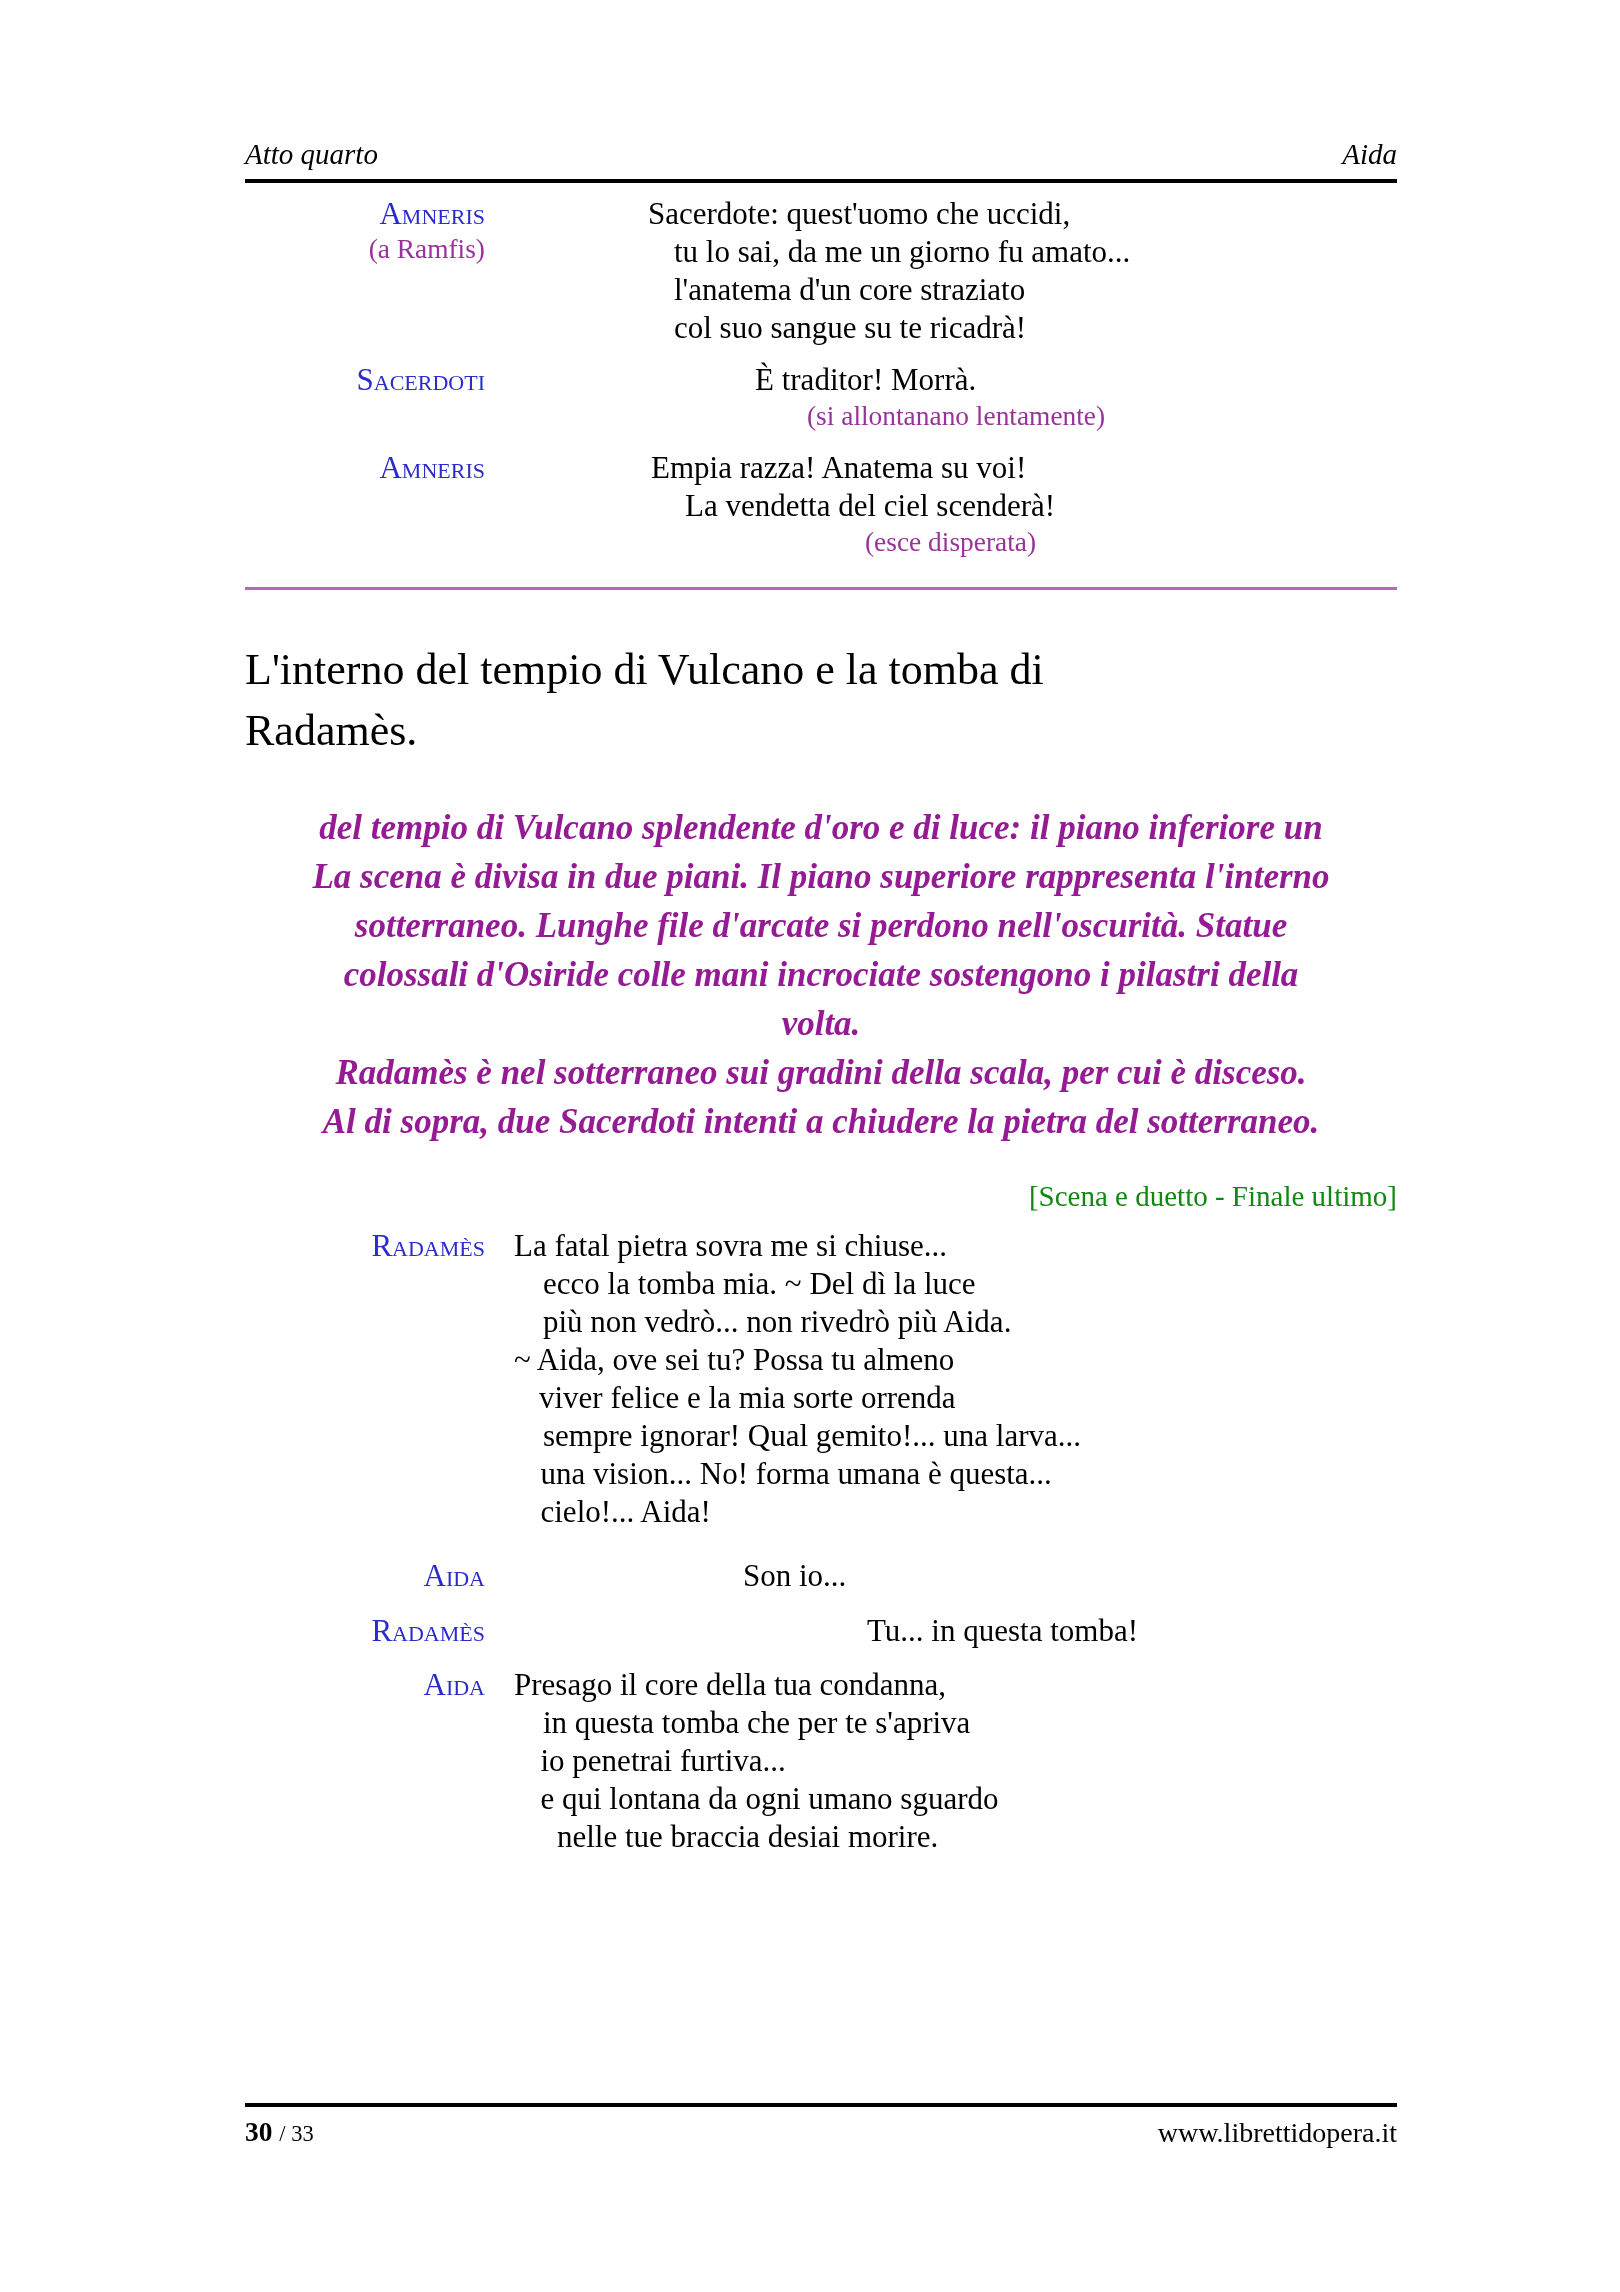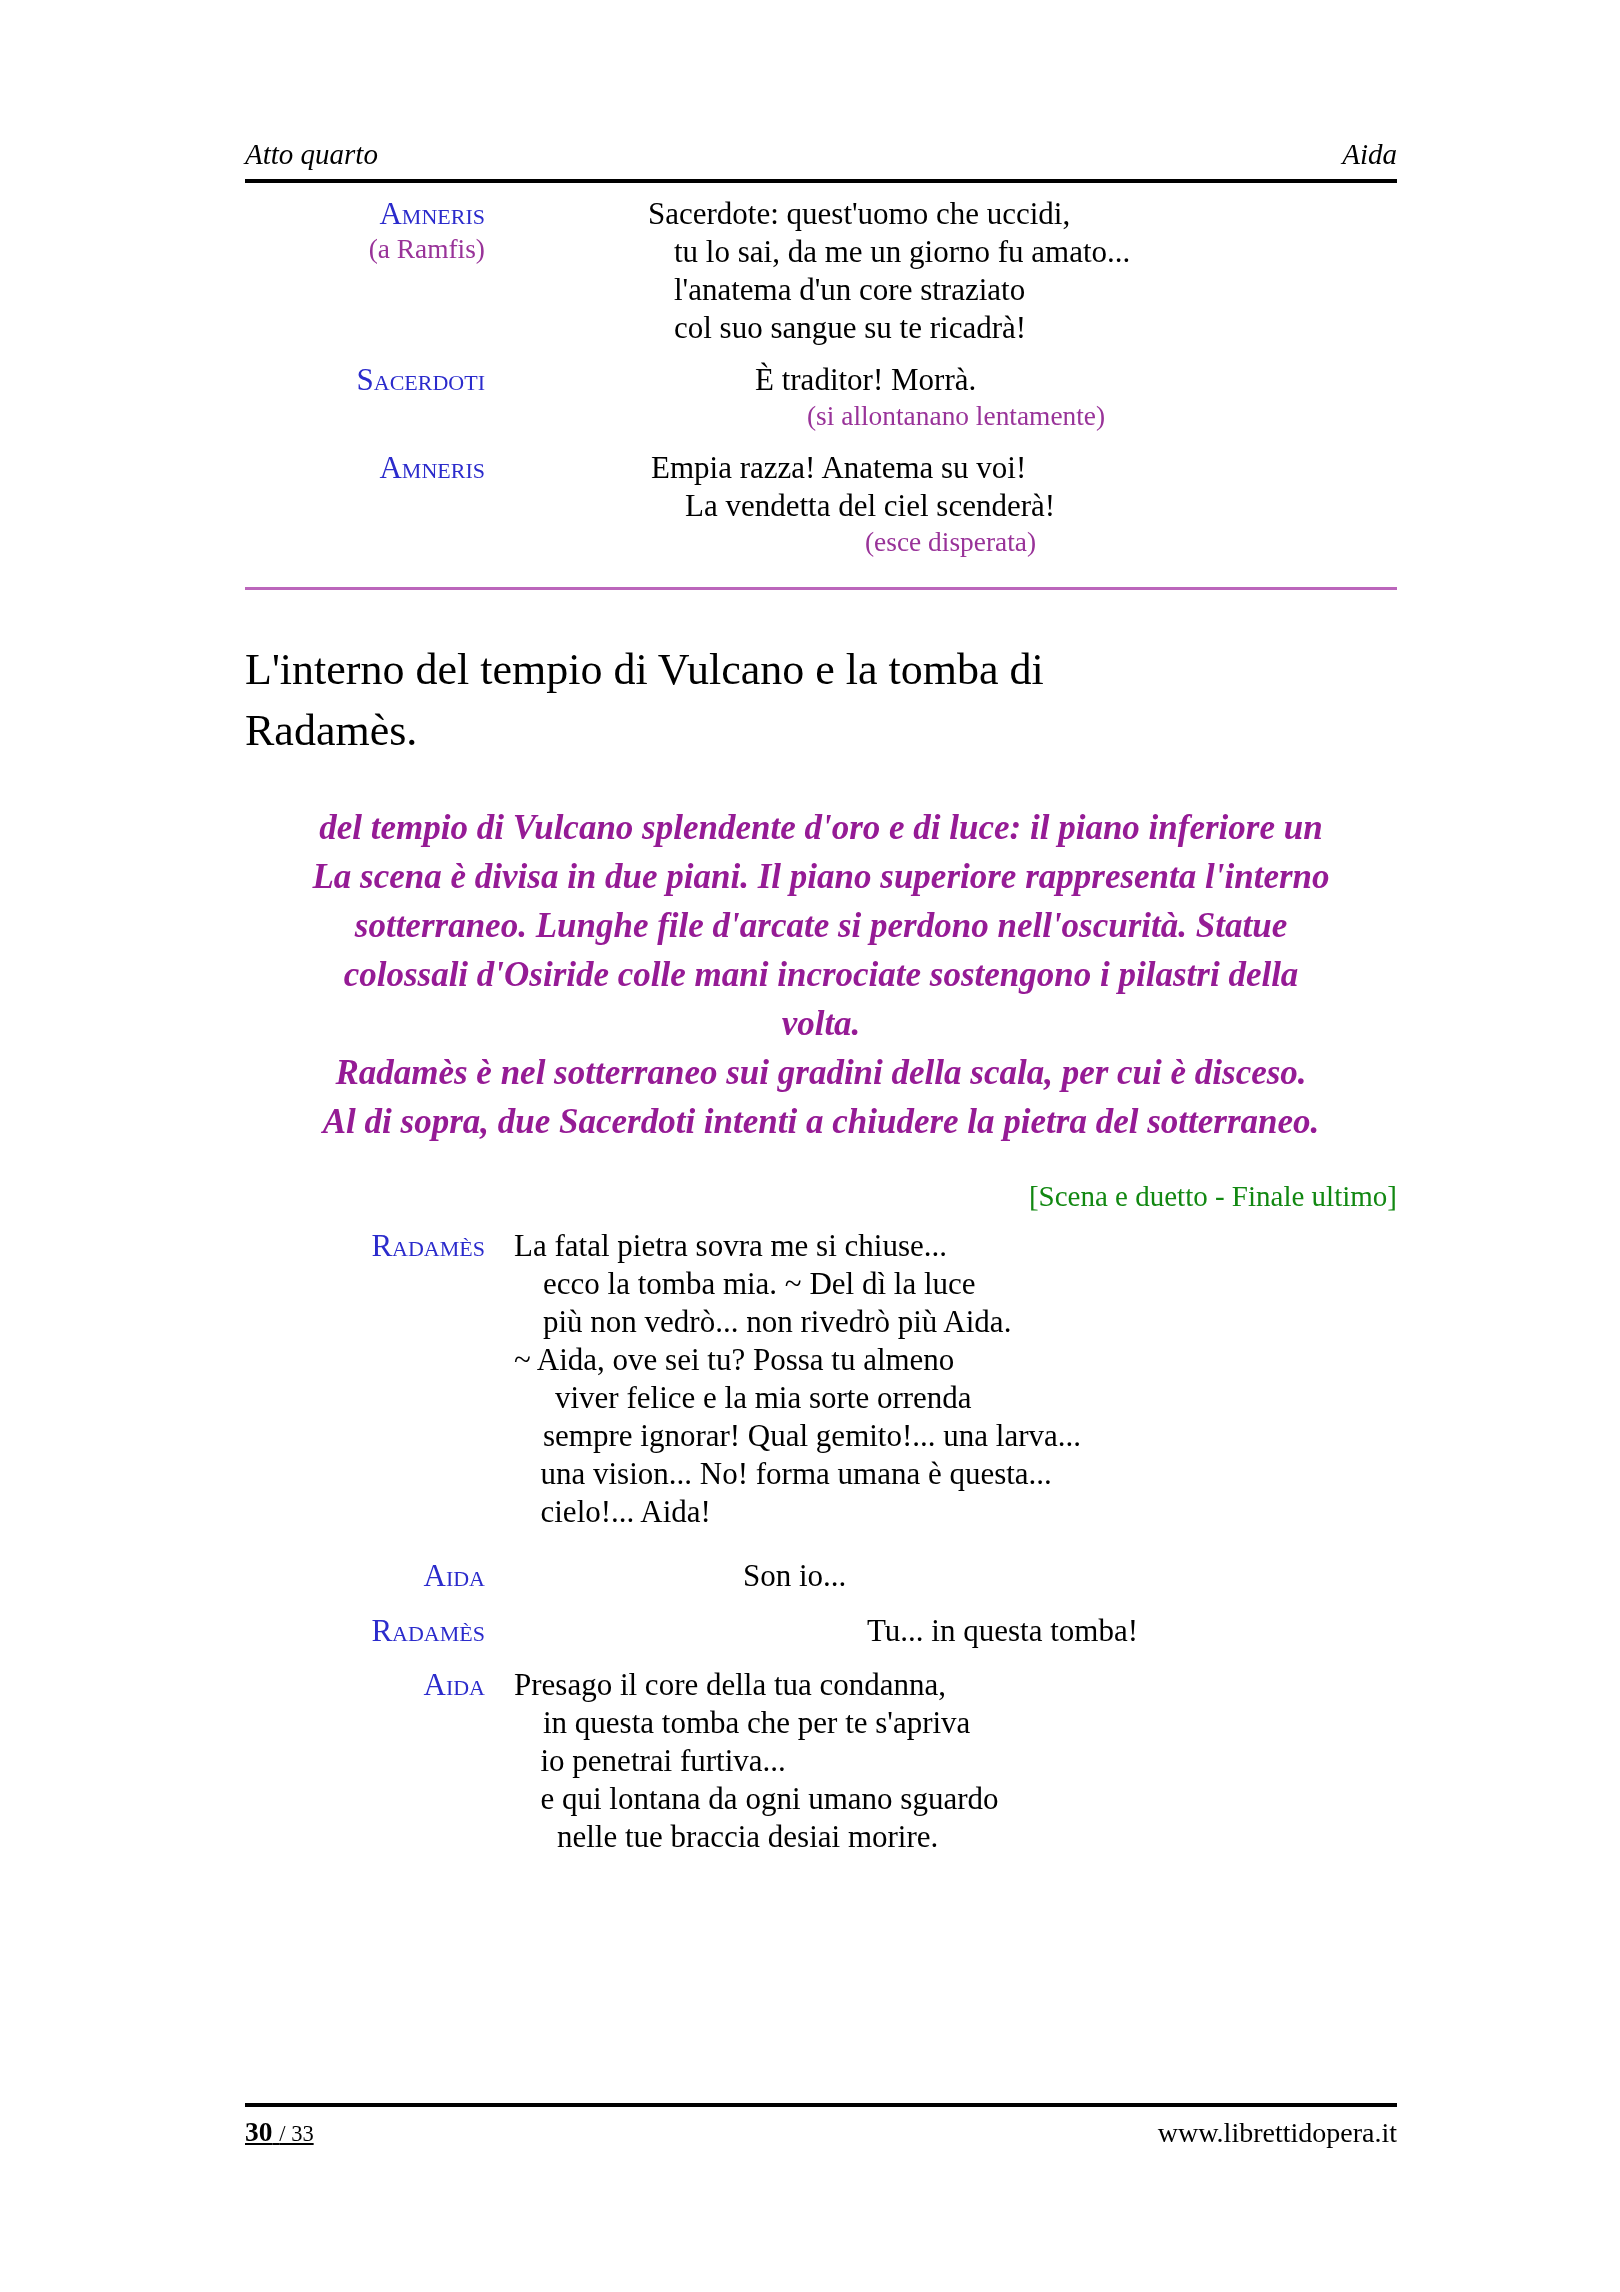--- a/index.html
+++ b/index.html
@@ -91,21 +91,21 @@
     width:1152px;
   }
   .footer-rule{height:3.9px;background:#000;}
   .footer-row{
     position:relative;
     margin-top:7.8px;
     height:39px;
   }
   .page-num{
     position:absolute;left:0;top:0;
-    font-size:27.4px;line-height:35px;text-decoration:underline;
+    font-size:27.4px;line-height:35px;
   }
   .page-num .num{font-weight:bold;}
   .page-num .total{font-size:22.5px;}
   .site{
     position:absolute;left:0;right:0;top:0;
     text-align:right;
     font-size:28px;line-height:35px;
   }
 </style>
 </head>
@@ -174,21 +174,21 @@
 
   <div class="speech gap16">
     <div class="speaker-cell">
       <div class="speaker">Radamès</div>
     </div>
     <div>
       <div class="line">La fatal pietra sovra me si chiuse...</div>
       <div class="line" style="margin-left:29px">ecco la tomba mia. ~ Del dì la luce</div>
       <div class="line" style="margin-left:29px">più non vedrò... non rivedrò più Aida.</div>
       <div class="line">~ Aida, ove sei tu? Possa tu almeno</div>
-      <div class="line" style="margin-left:41px">viver felice e la mia sorte orrenda</div>
+      <div class="line" style="margin-left:25px">viver felice e la mia sorte orrenda</div>
       <div class="line" style="margin-left:29px">sempre ignorar! Qual gemito!... una larva...</div>
       <div class="line" style="margin-left:26.5px">una vision... No! forma umana è questa...</div>
       <div class="line" style="margin-left:26.5px">cielo!... Aida!</div>
     </div>
   </div>
 
   <div class="speech gap27">
     <div class="speaker-cell">
       <div class="speaker">Aida</div>
     </div>

